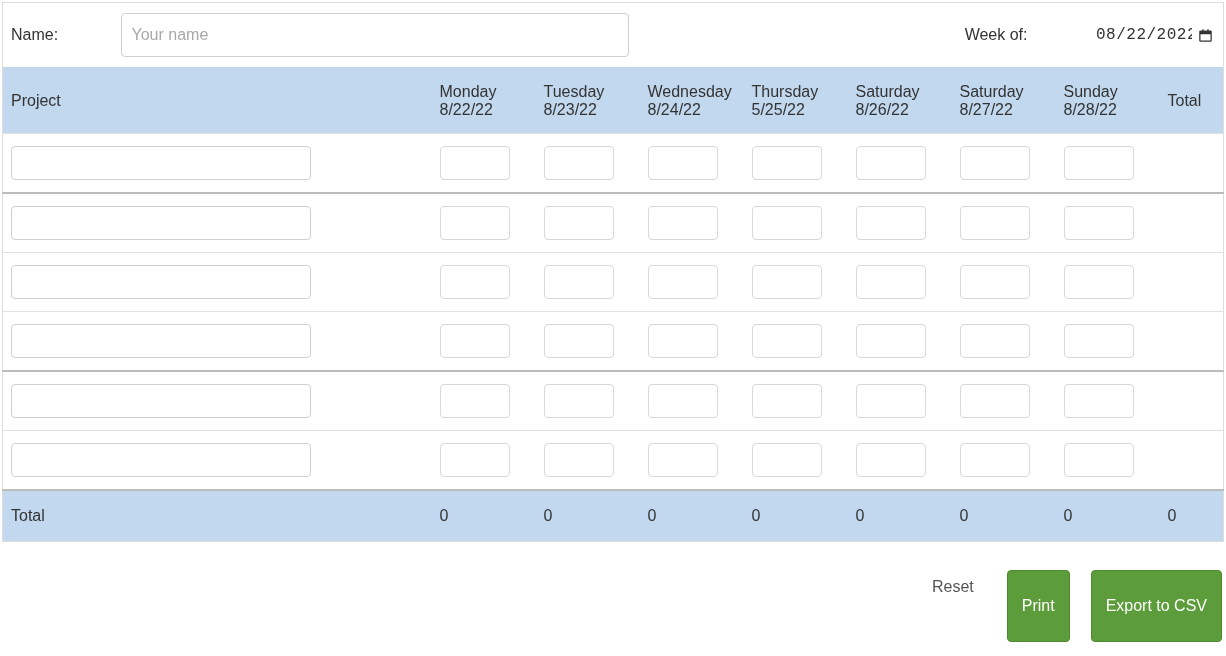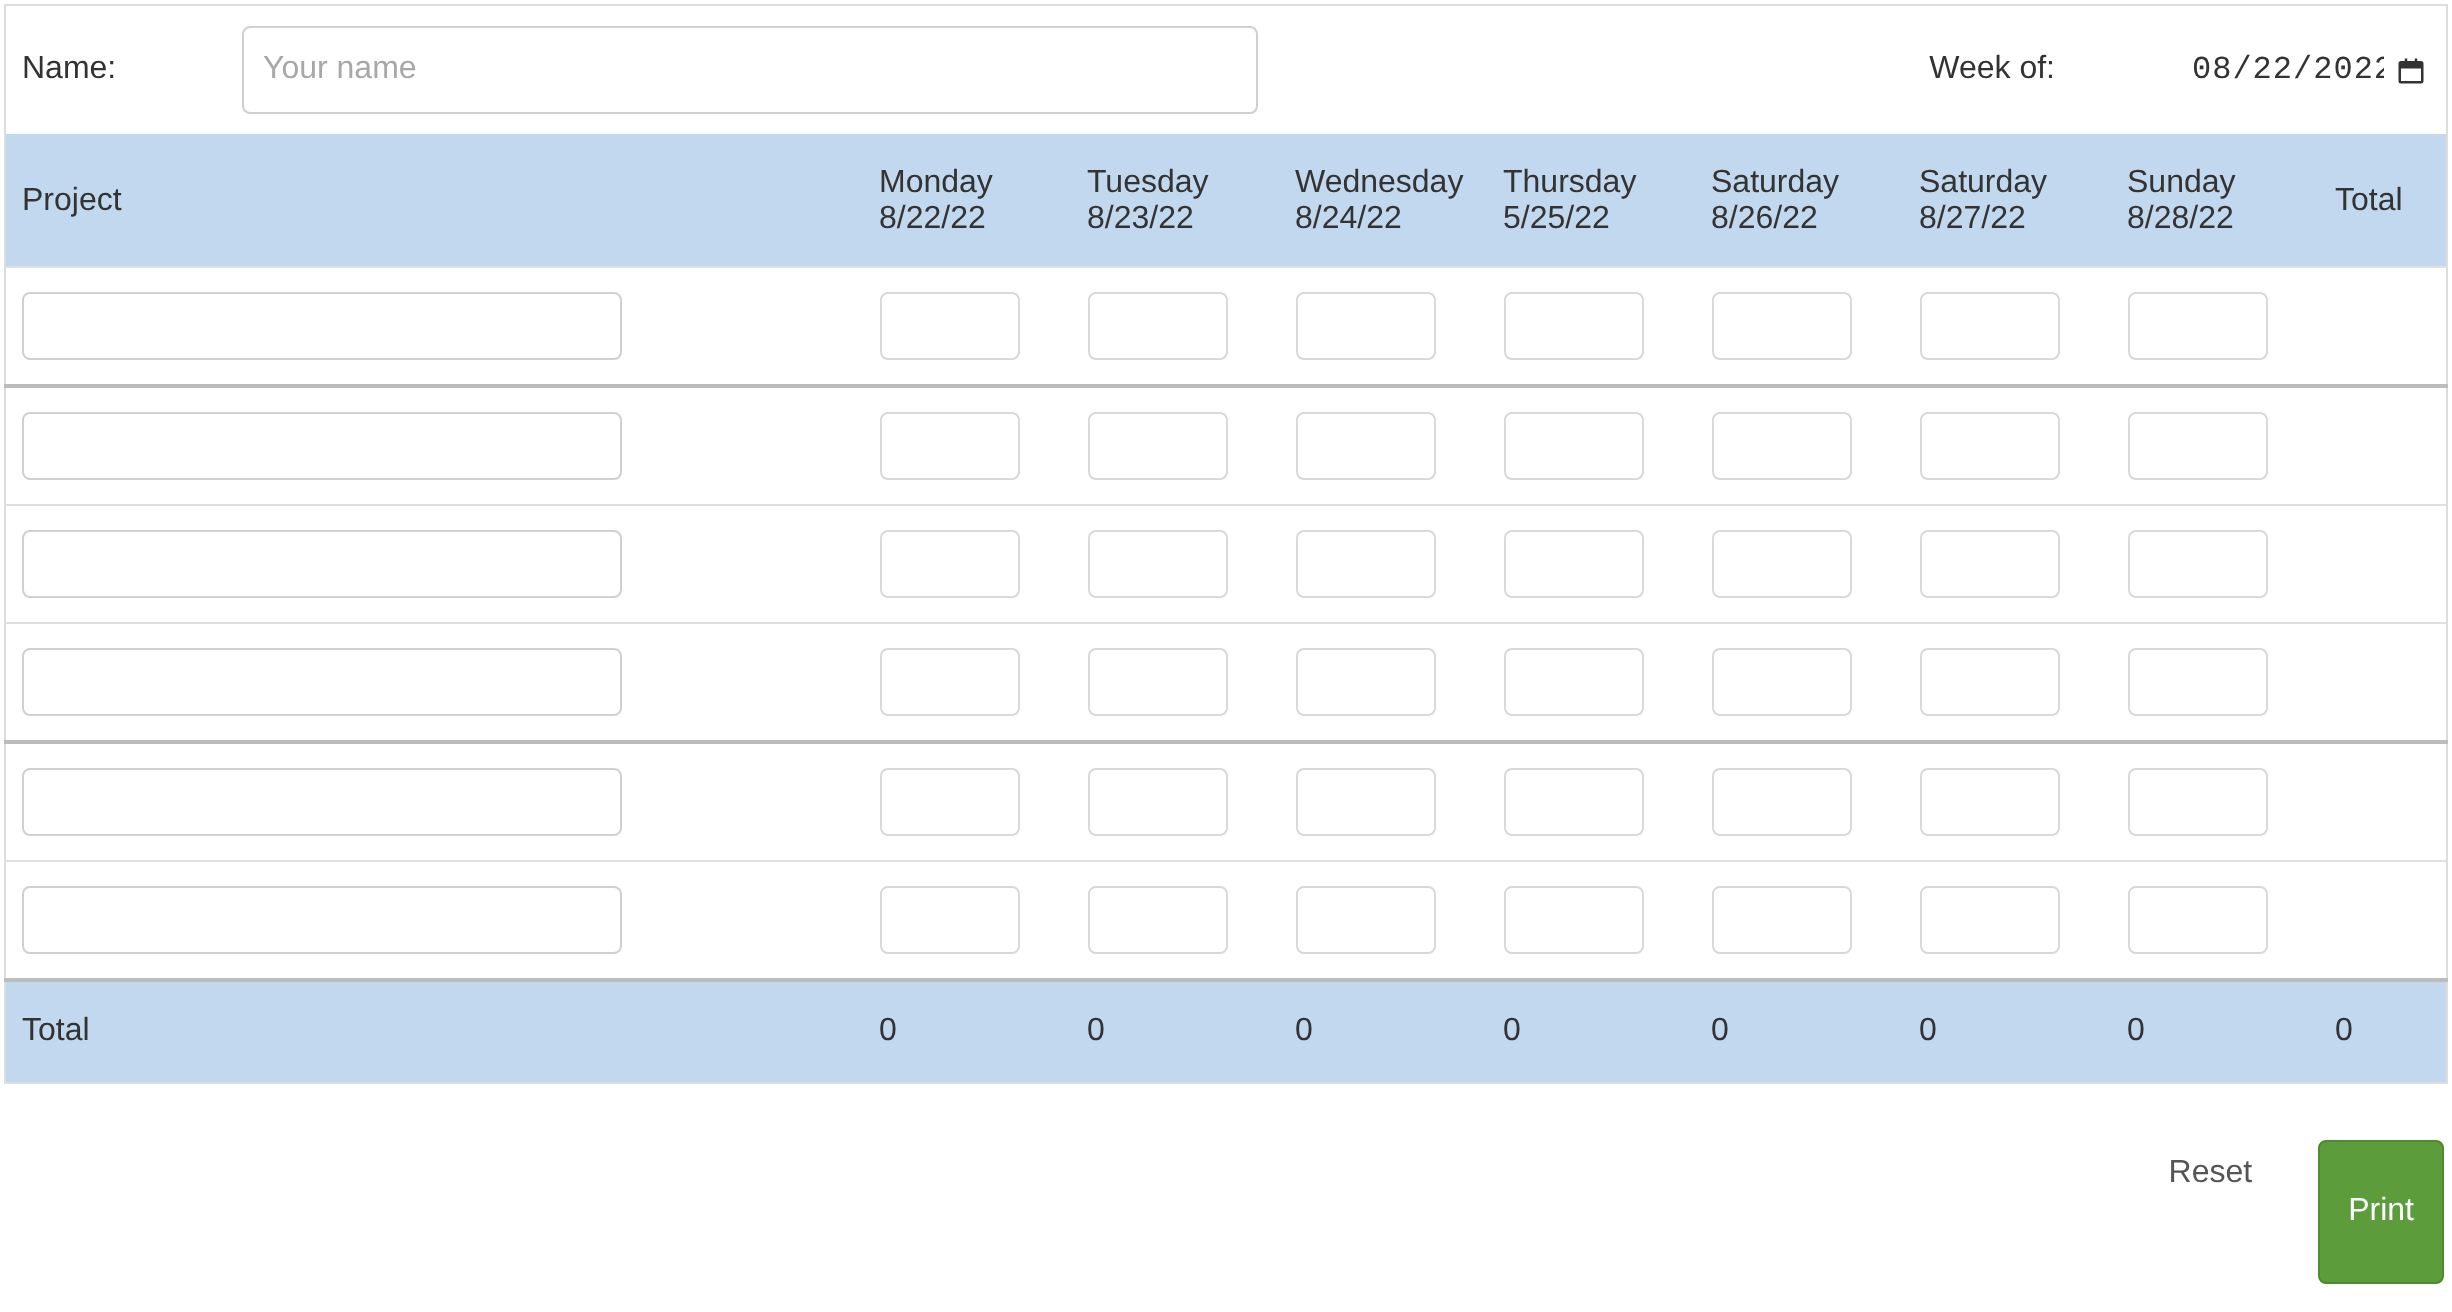--- a/index.html
+++ b/index.html
@@ -265,14 +265,15 @@
       <td>0</td>
       <td>0</td>
       <td class="total-col">0</td>
     </tr>
   </tbody>
 </table>
 
 <div class="actions">
   <button class="btn btn-link">Reset</button>
   <button class="btn btn-green">Print</button>
+  <button class="btn btn-green">Export to CSV</button>
 </div>
 </div>
 
 </body></html>

